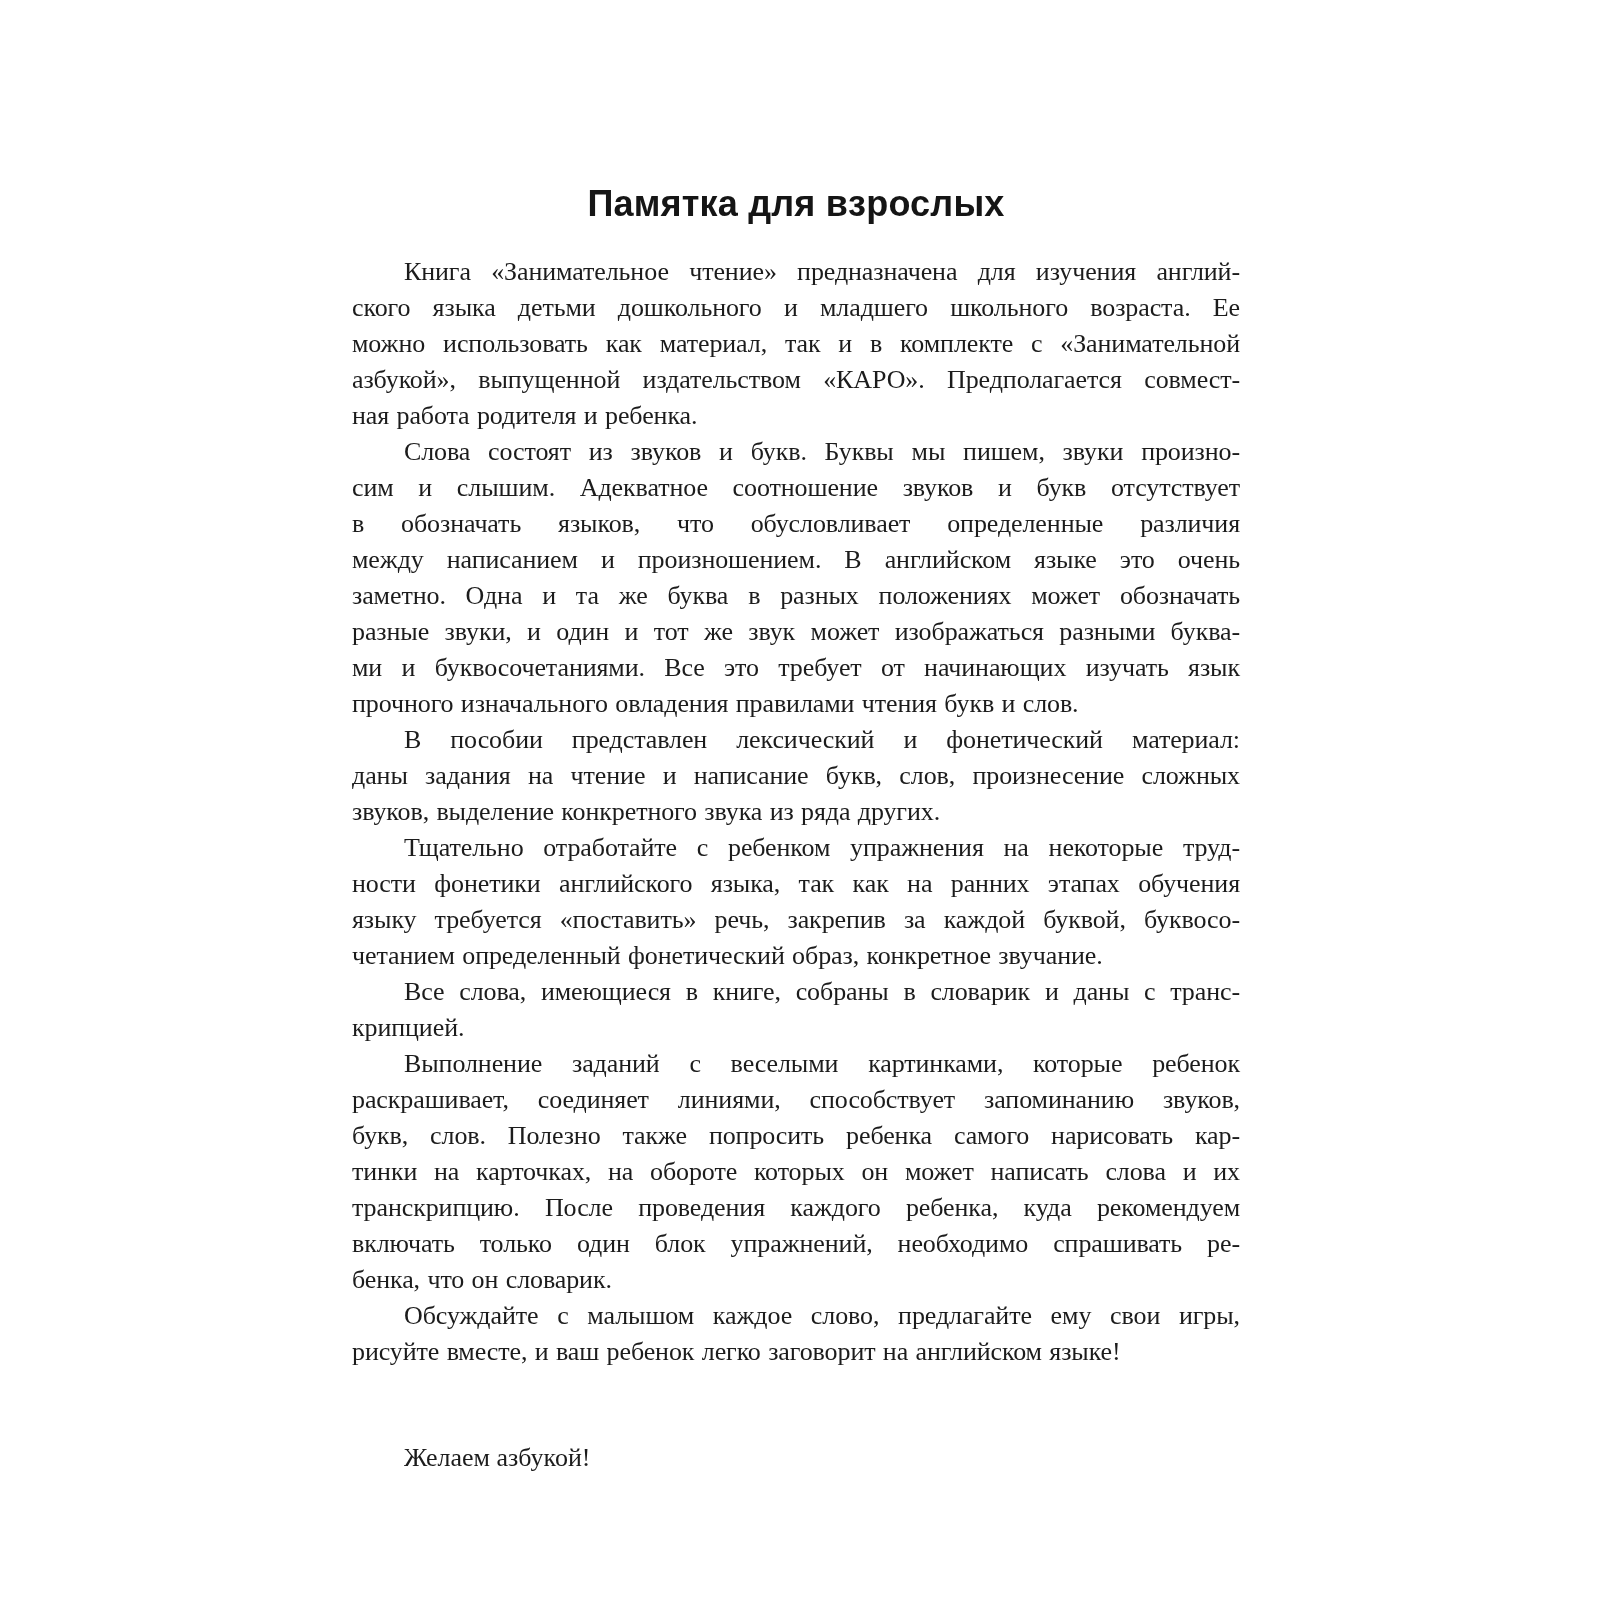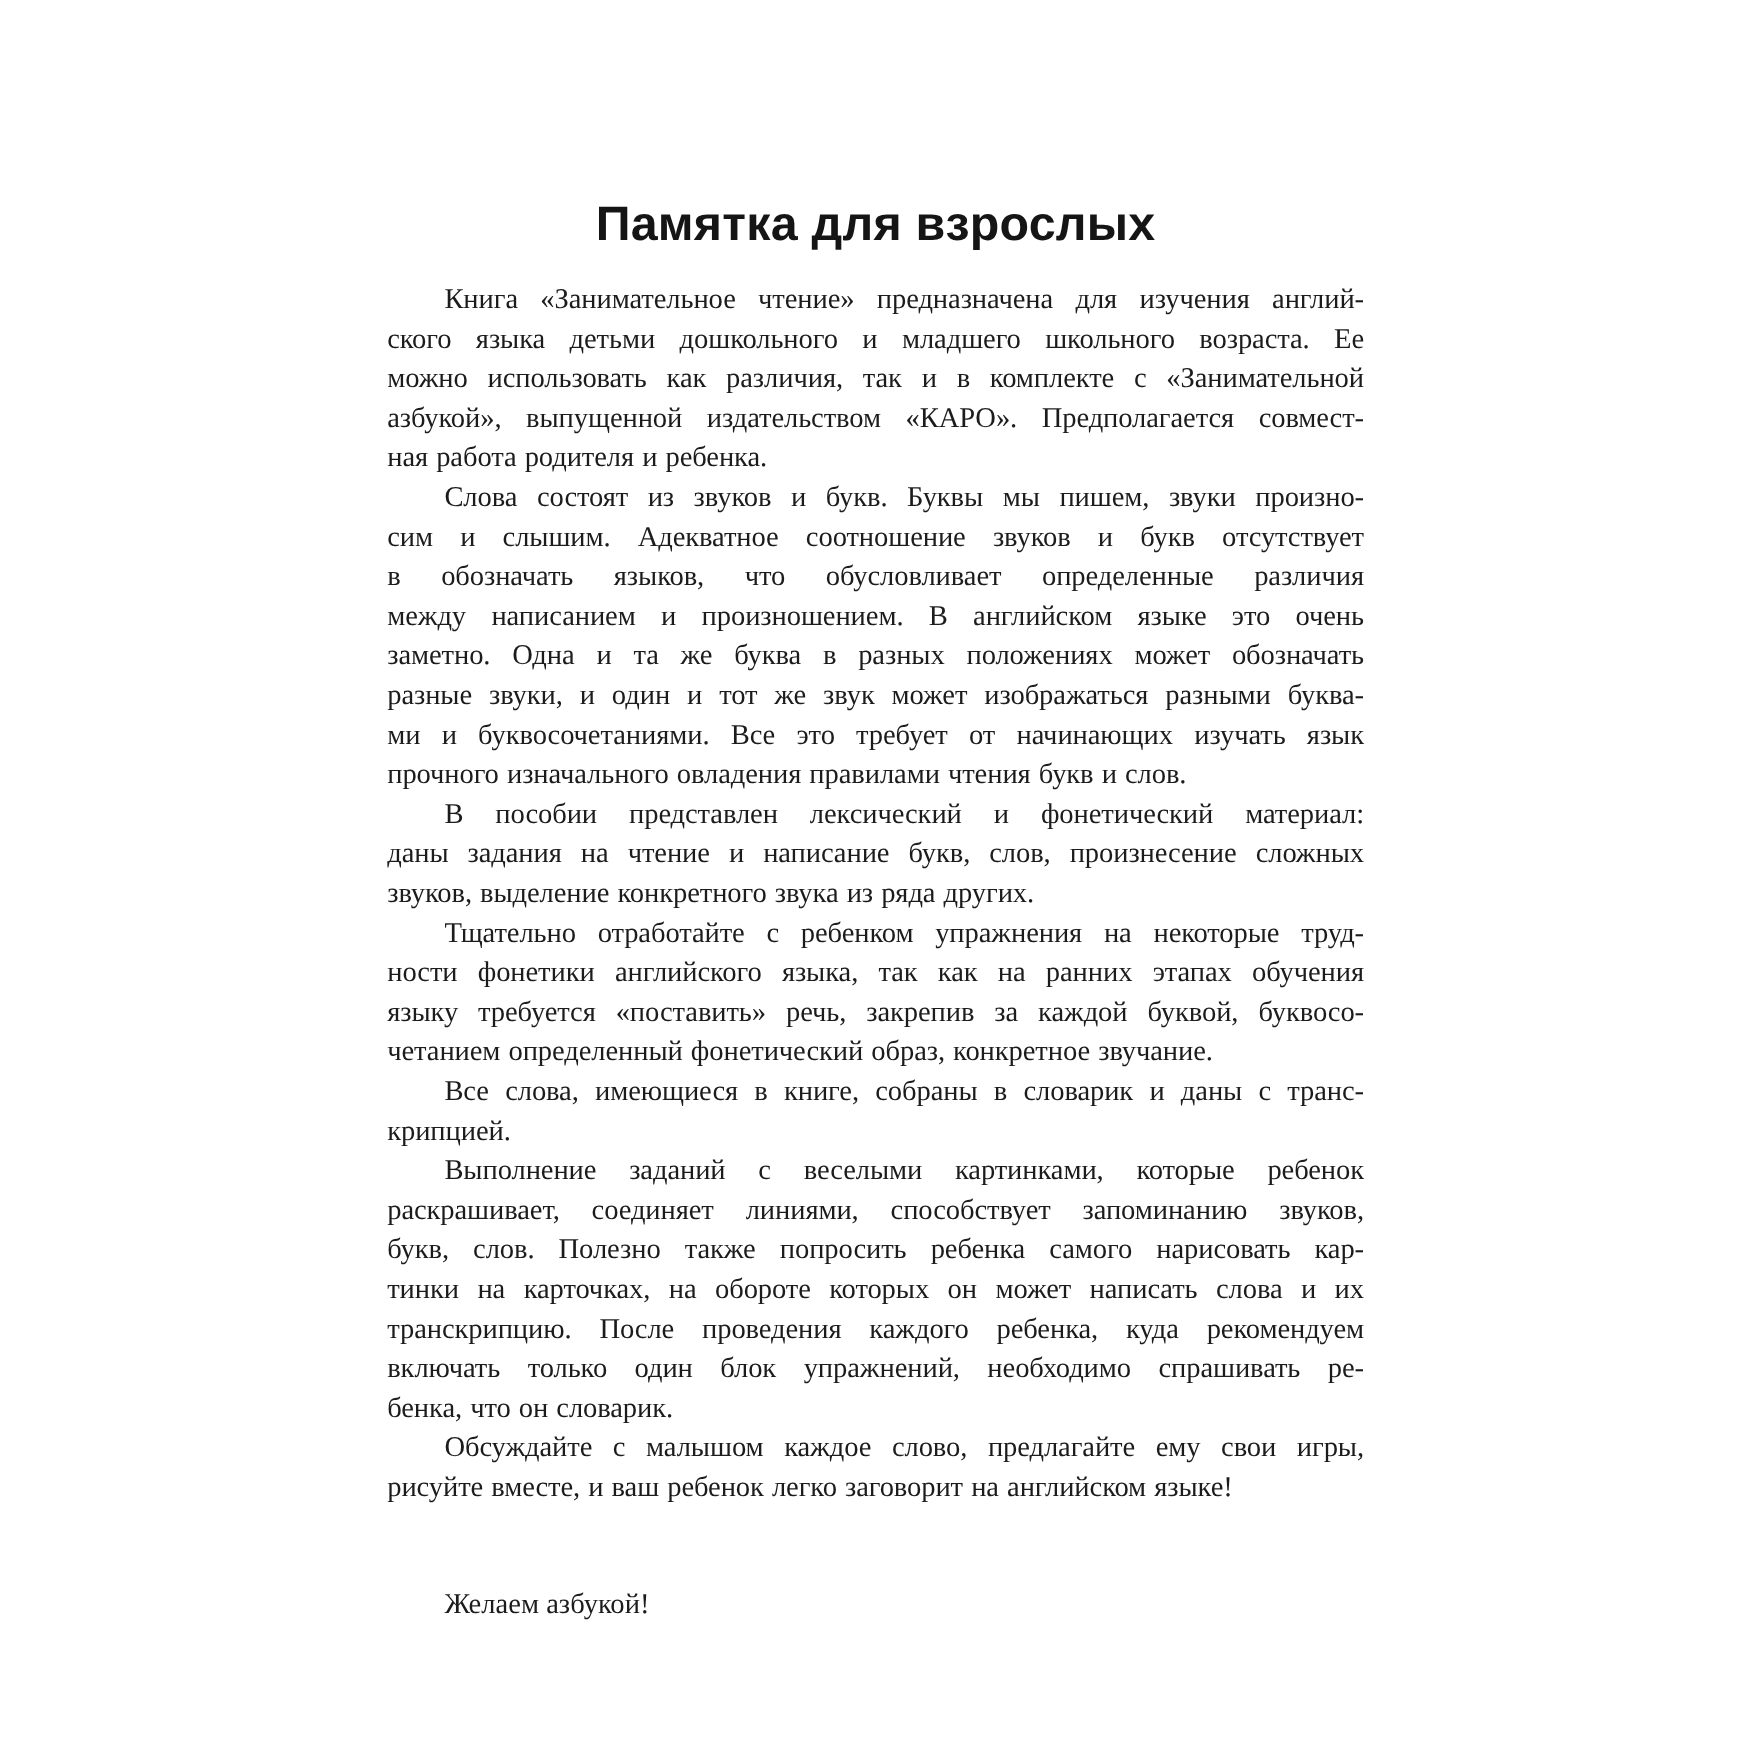--- a/index.html
+++ b/index.html
@@ -17,21 +17,21 @@
   }
   .page {
     position: absolute;
     left: 352px;
     top: 184px;
     width: 888px;
   }
   .title {
     font-family: "Liberation Sans", sans-serif;
     font-weight: 700;
-    font-size: 44px;
+    font-size: 36px;
     line-height: 40px;
     text-align: center;
     margin: 0 0 30px 0;
     letter-spacing: 0.2px;
     color: #151515;
   }
   .body-text {
     width: 100%;
   }
   .para {
@@ -62,21 +62,21 @@
 </style>
 </head>
 <body>
 
 <div class="page">
   <h1 class="title">Памятка для взрослых</h1>
   <div class="body-text" id="body-text">
       <div class="para">
         <div class="line first">Книга «Занимательное чтение» предназначена для изучения англий-</div>
         <div class="line">ского языка детьми дошкольного и младшего школьного возраста. Ее</div>
-        <div class="line">можно использовать как различия, так и в комплекте с «Занимательной</div>
+        <div class="line">можно использовать как материал, так и в комплекте с «Занимательной</div>
         <div class="line">азбукой», выпущенной издательством «КАРО». Предполагается совмест-</div>
         <div class="line last">ная работа родителя и ребенка.</div>
       </div>
       <div class="para">
         <div class="line first">Слова состоят из звуков и букв. Буквы мы пишем, звуки произно-</div>
         <div class="line">сим и слышим. Адекватное соотношение звуков и букв отсутствует</div>
         <div class="line">в обозначать языков, что обусловливает определенные различия</div>
         <div class="line">между написанием и произношением. В английском языке это очень</div>
         <div class="line">заметно. Одна и та же буква в разных положениях может обозначать</div>
         <div class="line">разные звуки, и один и тот же звук может изображаться разными буква-</div>

